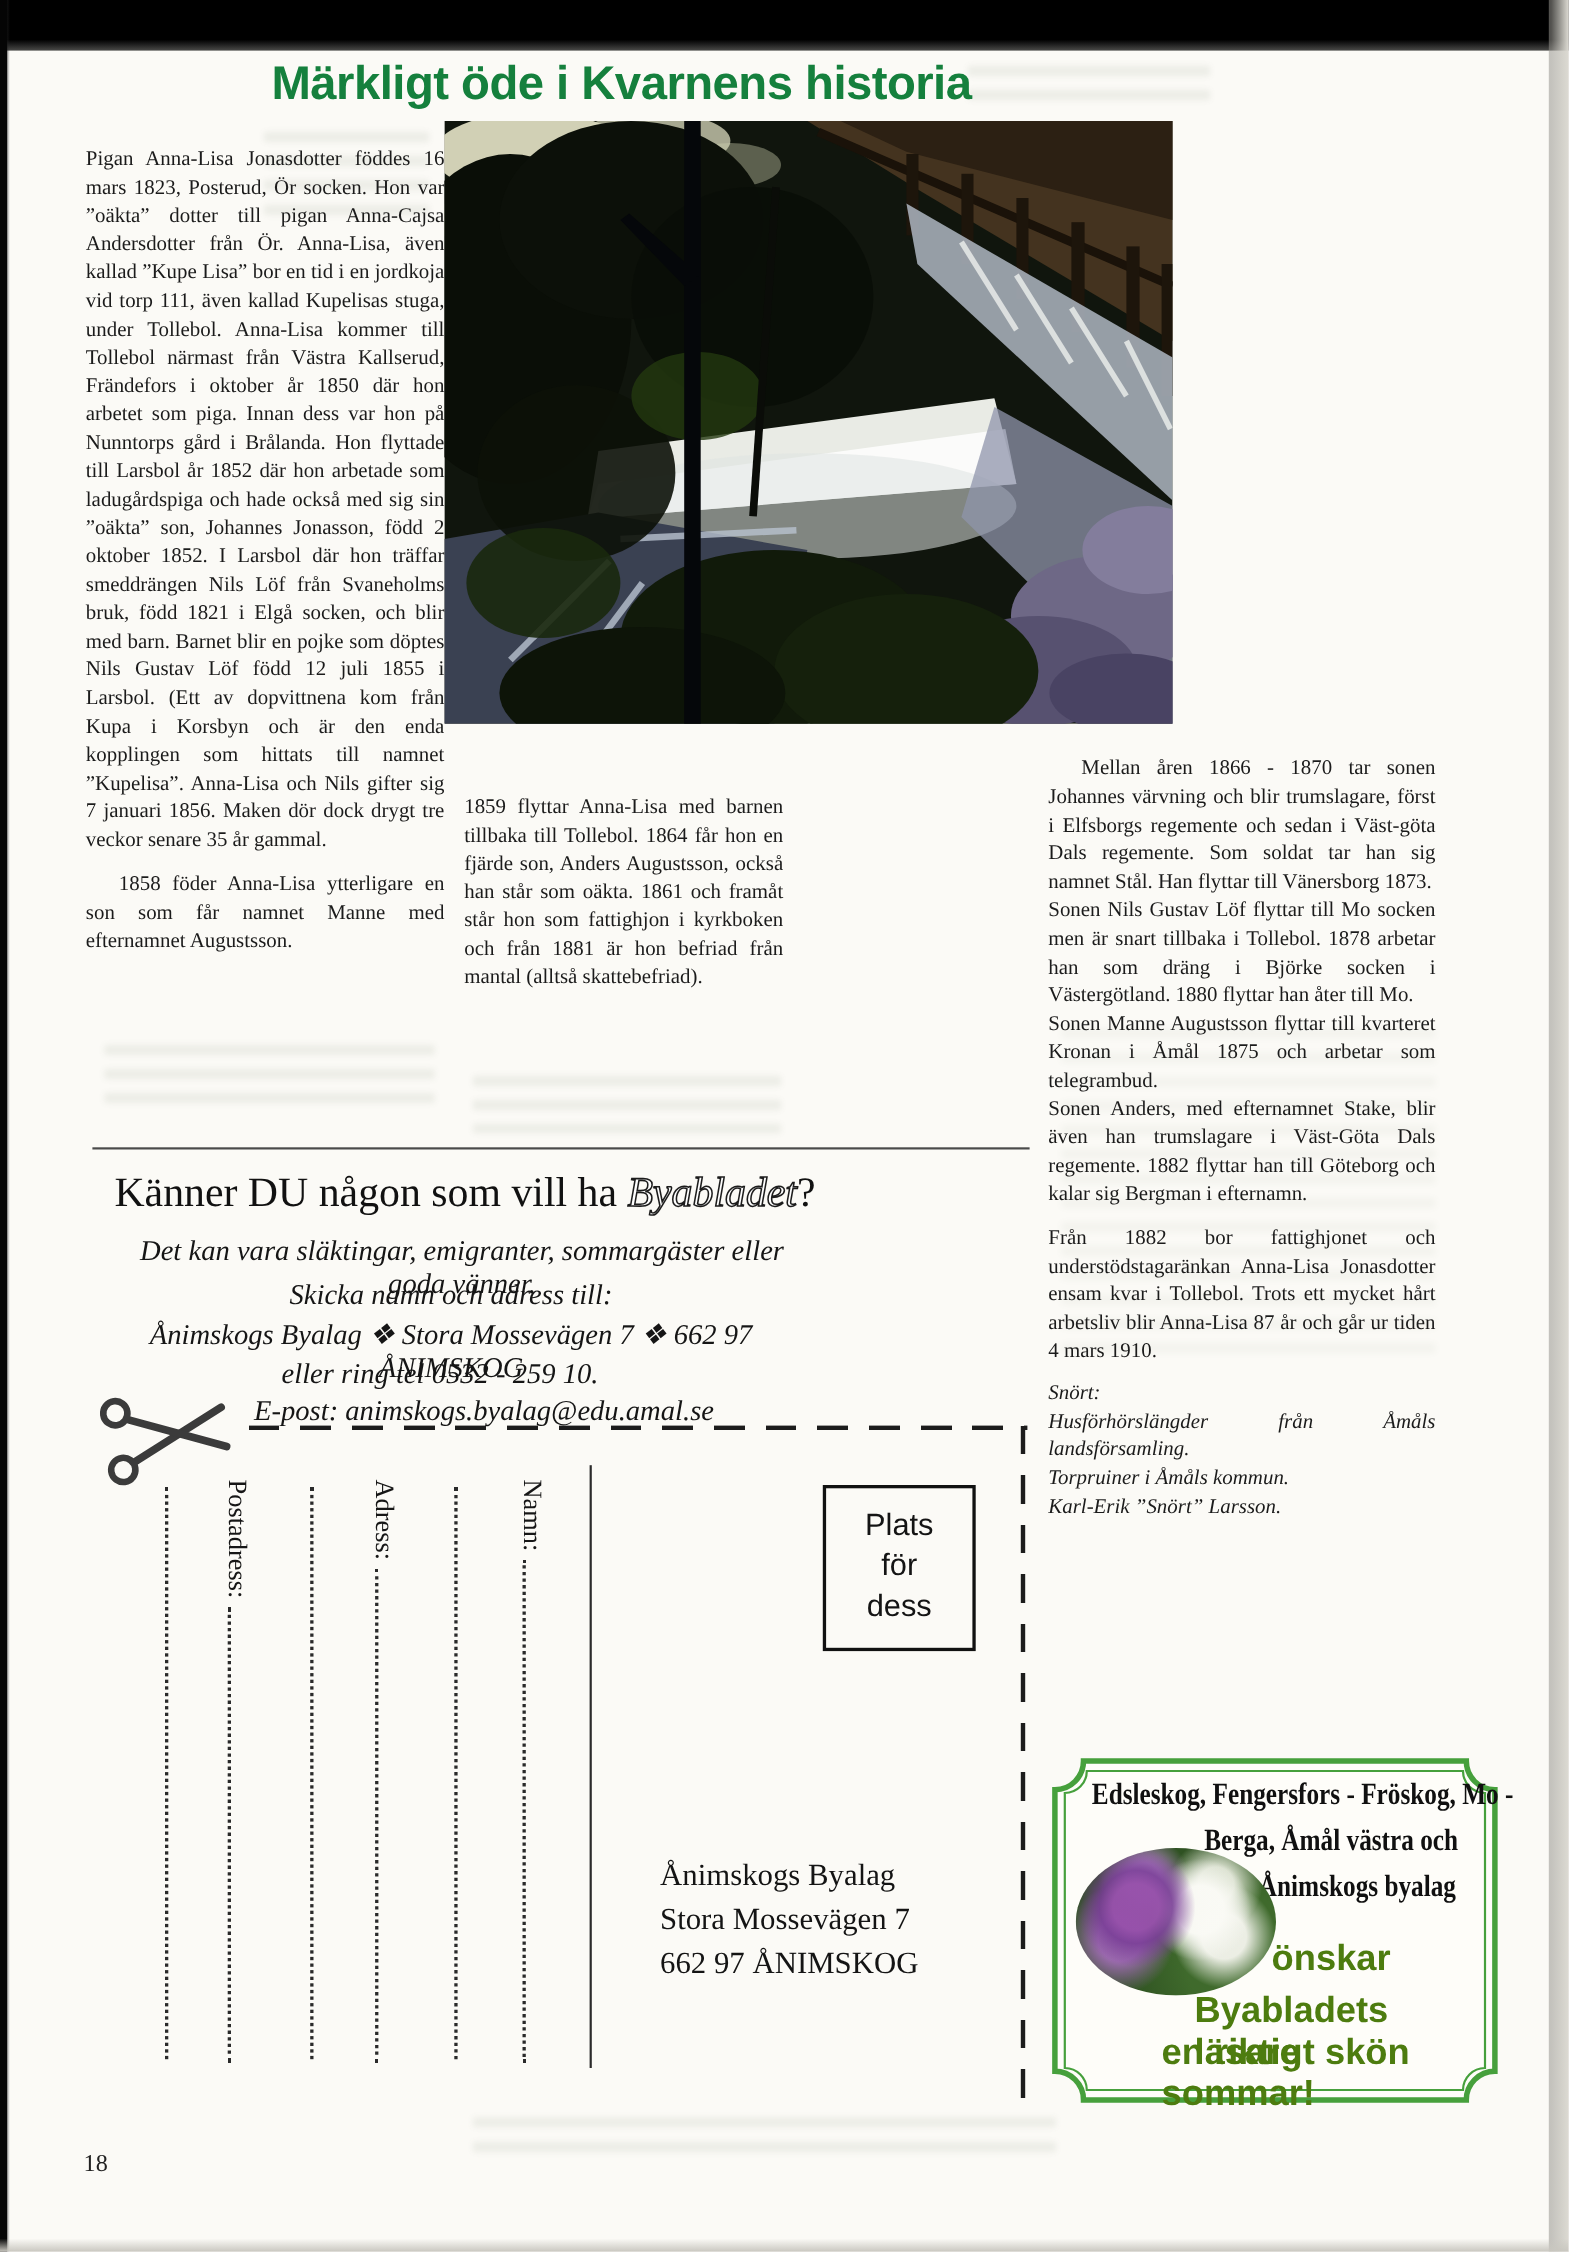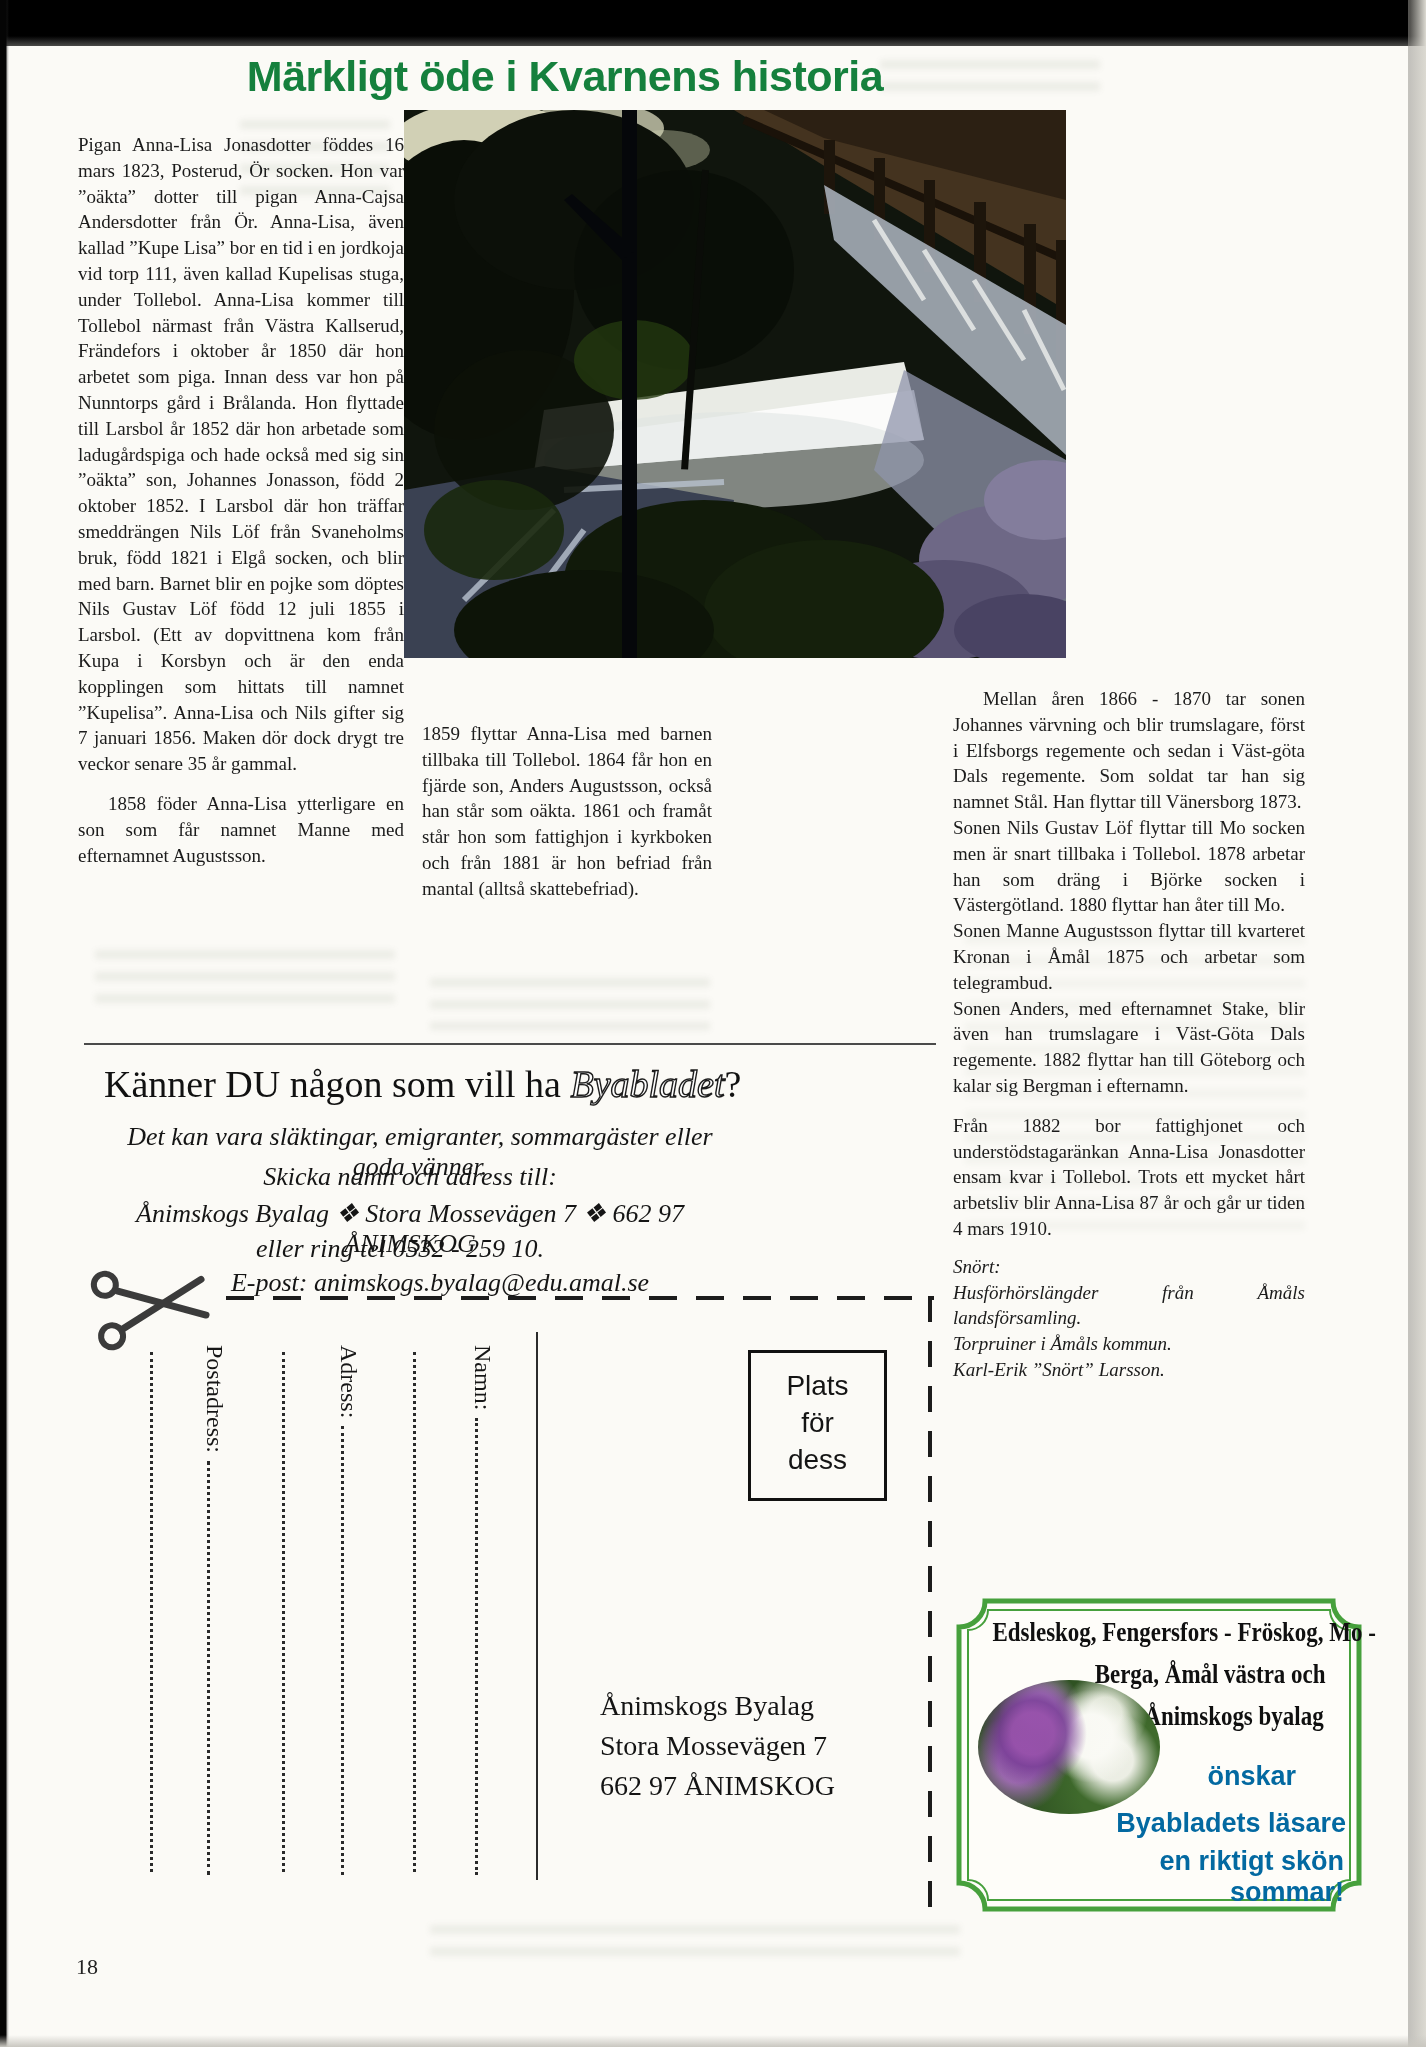--- a/index.html
+++ b/index.html
@@ -43,21 +43,21 @@
   .dotline{width:0;border-left:3px dotted #2a2a2a;}
   .vline{left:536px;top:1332px;width:2px;height:548px;background:#2b2b2b;}
   .porto{left:748px;top:1350px;width:133px;height:131px;border:3px solid #111;
          font-family:"Liberation Sans",sans-serif;font-size:28px;line-height:37px;text-align:center;padding-top:14px;color:#141414;}
   .recipient{left:600px;top:1686px;font-size:28px;line-height:40px;color:#141414;}
   
   .promo{left:956px;top:1598px;width:406px;height:314px;}
   .promo svg.frame{position:absolute;left:0;top:0;width:100%;height:100%;}
   .promo-line{position:absolute;font-family:"Liberation Serif",serif;font-weight:700;font-size:28px;color:#101010;white-space:nowrap;}
   .condensed{transform:scaleX(.82);}
-  .promo-sans{position:absolute;font-family:"Liberation Sans",sans-serif;font-weight:700;font-size:27px;color:#0369a1;text-align:right;}
+  .promo-sans{position:absolute;font-family:"Liberation Sans",sans-serif;font-weight:700;font-size:33px;color:#4d7c0f;text-align:left;}
   .oval-photo{position:absolute;left:22px;top:82px;width:182px;height:134px;border-radius:50%;
     background:
       radial-gradient(circle at 30% 40%, rgba(150,80,170,.95) 0 14%, rgba(120,60,150,.85) 22%, rgba(90,50,120,0) 36%),
       radial-gradient(circle at 22% 62%, rgba(168,110,190,.9) 0 12%, rgba(110,60,140,0) 30%),
       radial-gradient(circle at 34% 22%, rgba(190,140,210,.9) 0 10%, rgba(120,70,150,0) 26%),
       radial-gradient(circle at 62% 42%, rgba(250,250,245,.98) 0 16%, rgba(240,240,230,0) 34%),
       radial-gradient(circle at 74% 60%, rgba(245,245,238,.95) 0 13%, rgba(240,240,230,0) 30%),
       radial-gradient(circle at 70% 25%, rgba(235,238,225,.9) 0 10%, rgba(240,240,230,0) 26%),
       radial-gradient(circle at 85% 75%, #3f6a2c 0 30%, #2f5222 60%),
       linear-gradient(120deg,#3b6129 0 45%,#49752f 60%,#2e4f1f);}

